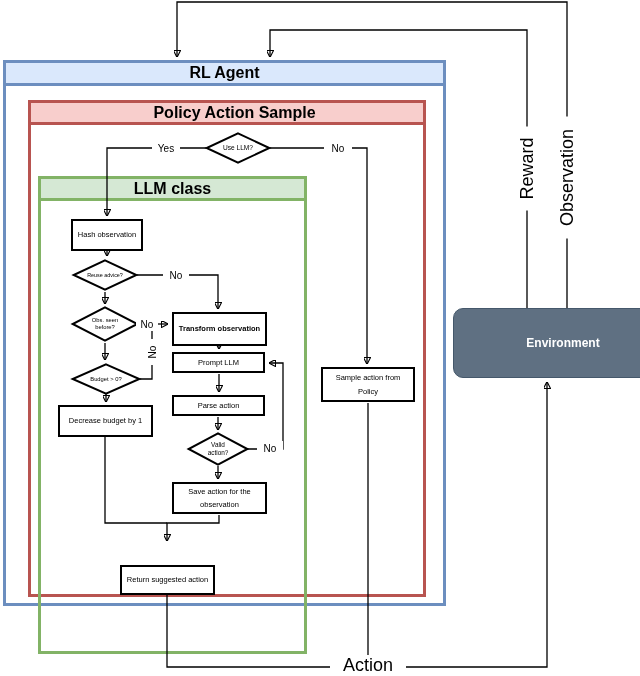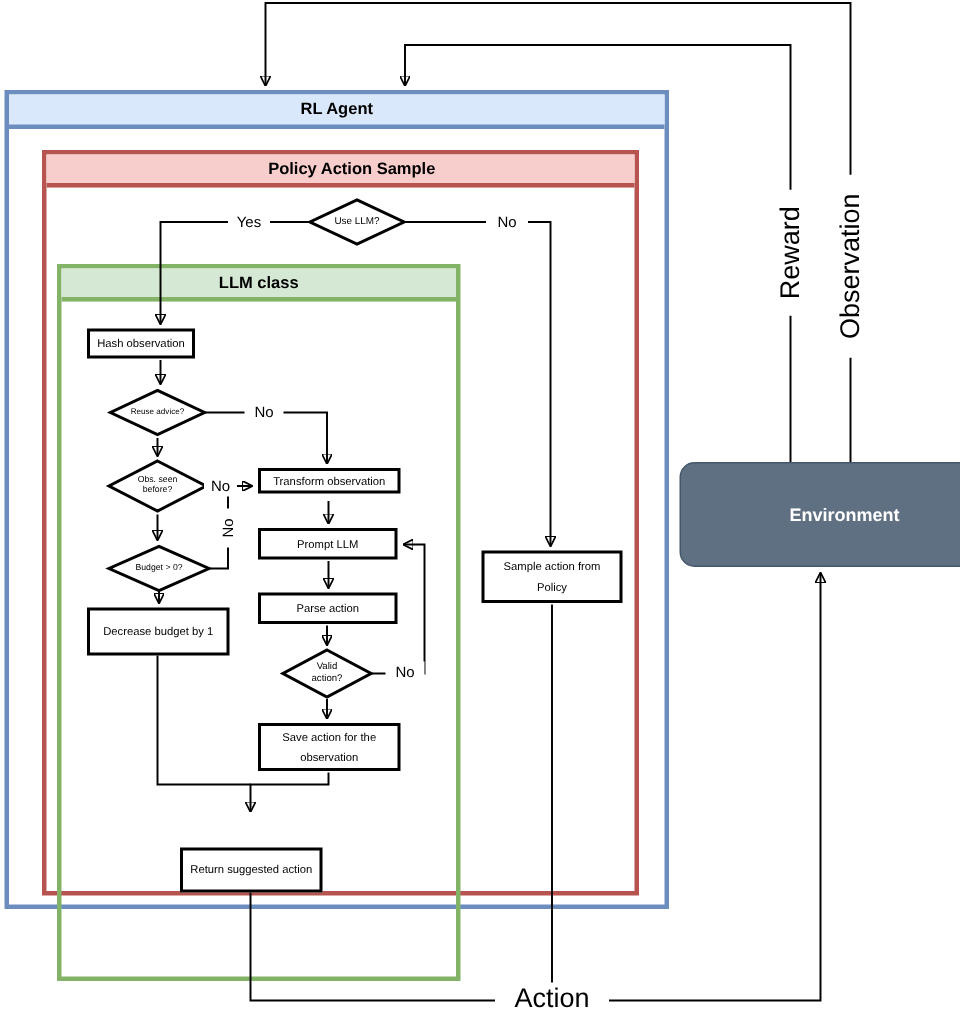--- a/index.html
+++ b/index.html
@@ -11,21 +11,21 @@
   html,body{margin:0;padding:0;background:#fff;}
   body{width:640px;height:676px;position:relative;overflow:hidden;
        font-family:"Liberation Sans",sans-serif;color:#000;}
   .abs{position:absolute;box-sizing:border-box;}
   
   .container{background:transparent;}
   .c-blue {border:3px solid var(--blue-border);}
   .c-red  {border:3px solid var(--red-border);}
   .c-green{border:3px solid var(--green-border);}
   .chead{position:absolute;left:0;top:0;right:0;display:flex;align-items:center;justify-content:center;
-         font-weight:bold;font-size:11px;}
+         font-weight:bold;font-size:16px;}
   .h-blue {height:20px;background:var(--blue-fill); border-bottom:3px solid var(--blue-border);}
   .h-red  {height:19px;background:var(--red-fill);  border-bottom:3px solid var(--red-border);padding-left:15px;}
   .h-green{height:19px;background:var(--green-fill);border-bottom:3px solid var(--green-border);}
   
   svg.edges{position:absolute;left:0;top:0;z-index:5;}
   svg.edges path{fill:none;stroke:#000;stroke-width:1.3px;}
   
   .node{background:#fff;border:2px solid #000;display:flex;align-items:center;justify-content:center;
         text-align:center;font-size:7.5px;line-height:1.8;white-space:pre-line;z-index:10;}
   .diamond{z-index:10;}
@@ -119,22 +119,22 @@
   <span class="dlabel">Budget &gt; 0?</span>
 </div>
 <div class="abs diamond" style="left:188px;top:433px;width:60px;height:32px;">
   <svg viewBox="0 0 100 100" preserveAspectRatio="none">
       <polygon points="50,1 99,50 50,99 1,50"></polygon>
     </svg>
   <span class="dlabel" style="font-size:6.4px">Valid
 action?</span>
 </div>
 
-<div class="abs node" style="left:58px;top:219px;width:72px;height:20px;">Hash observation</div>
-<div class="abs node" style="left:172px;top:312px;width:95px;height:17px;">Transform observation</div>
+<div class="abs node" style="left:71px;top:219px;width:72px;height:32px;">Hash observation</div>
+<div class="abs node" style="left:172px;top:312px;width:95px;height:34px;font-weight:bold;">Transform observation</div>
 <div class="abs node" style="left:172px;top:352px;width:93px;height:21px;">Prompt LLM</div>
 <div class="abs node" style="left:172px;top:395px;width:93px;height:21px;">Parse action</div>
 <div class="abs node" style="left:172px;top:482px;width:95px;height:32px;">Save action for the
 observation</div>
 <div class="abs node" style="left:58px;top:405px;width:95px;height:32px;">Decrease budget by 1</div>
 <div class="abs node" style="left:120px;top:545px;width:95px;height:30px;margin-top:20px;">Return suggested action</div>
 <div class="abs node" style="left:321px;top:367px;width:94px;height:35px;">Sample action from
 Policy</div>
 
 <div class="abs environment" style="left:453px;top:308px;width:220px;height:70px;font-weight:bold;">Environment</div>

